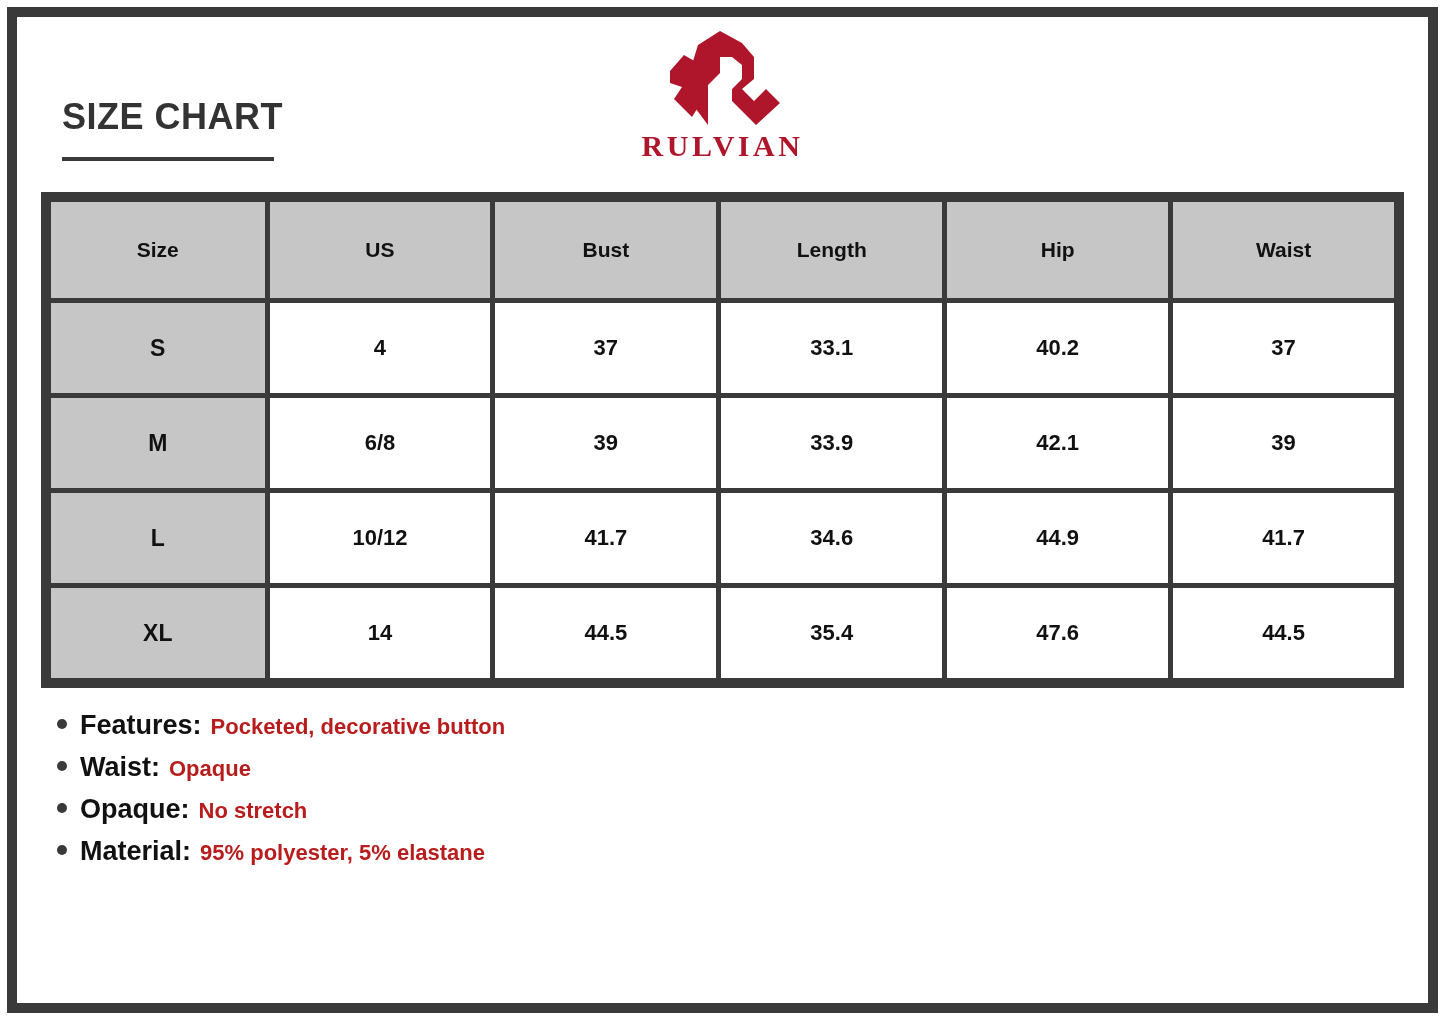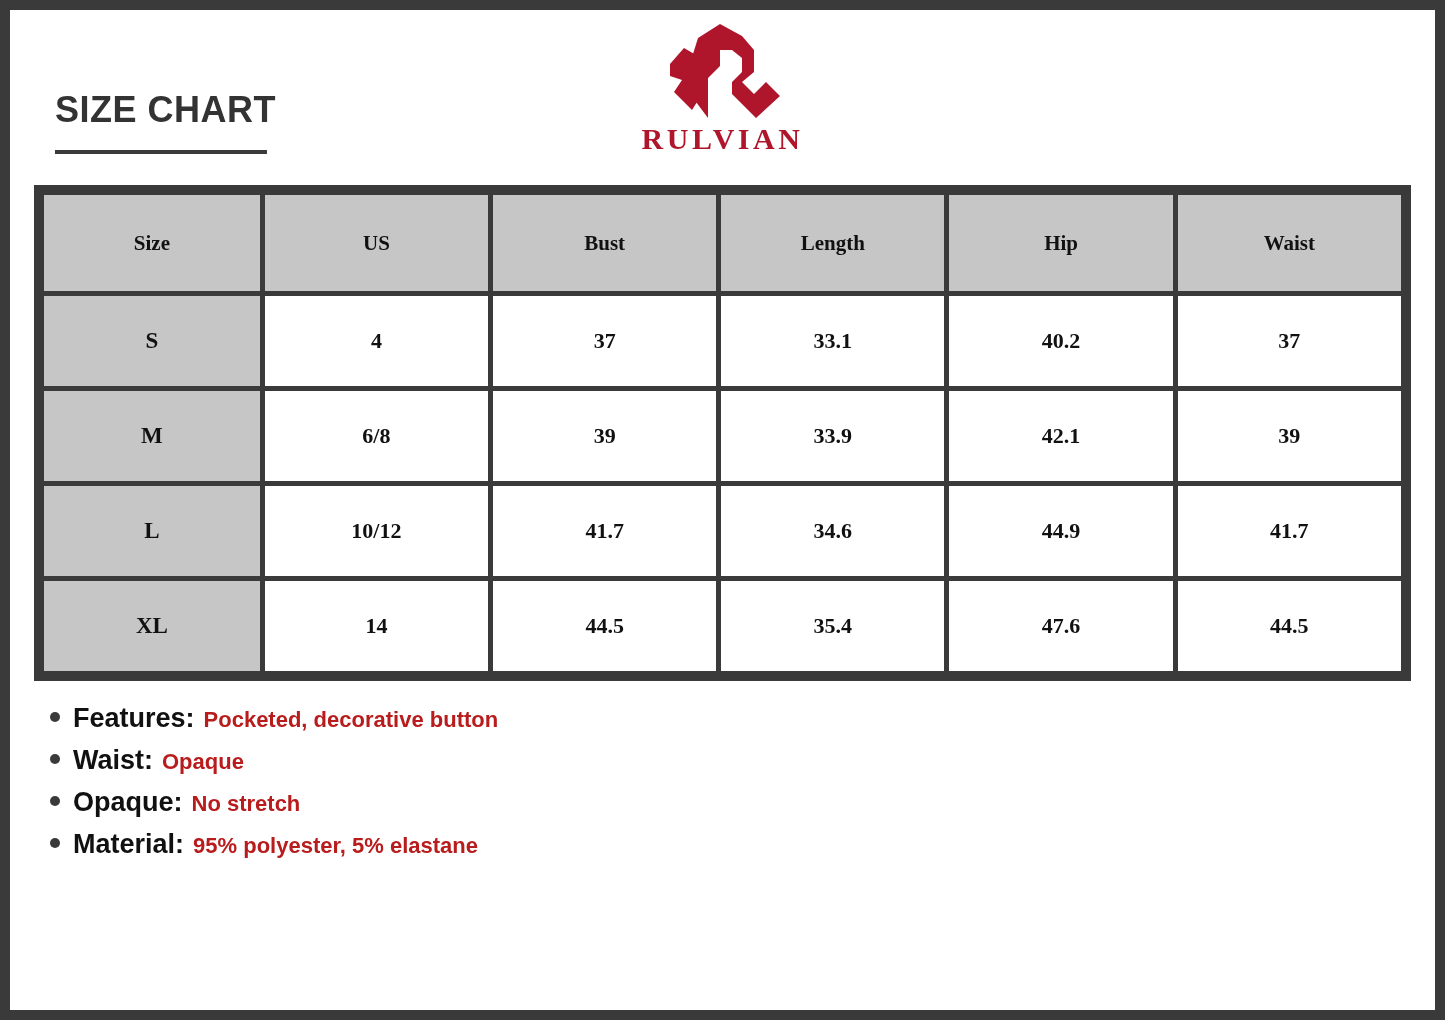--- a/index.html
+++ b/index.html
@@ -9,20 +9,21 @@
     height: 1020px;
     background: #ffffff;
     font-family: "Liberation Sans", sans-serif;
   }
 
   #page {
     position: relative;
     width: 1445px;
     height: 1020px;
     background: #ffffff;
+    padding: 7px;
   }
 
   
   .frame {
     position: relative;
     width: 100%;
     height: 100%;
     border: 10px solid #3a3a3a;
     background: #ffffff;
   }
@@ -81,21 +82,20 @@
     letter-spacing: 3.5px;
     color: #b0162b;
     line-height: 1;
   }
 
   
   .table-wrap {
     margin: 0 24px 0 24px;
     background: #ec4899;
     border: 5px solid #3a3a3a;
-    font-family: Liberation Serif, serif;
   }
 
   table.size-table {
     width: 100%;
     border-collapse: separate;
     border-spacing: 5px;
     background: #3a3a3a;
     table-layout: fixed;
   }
 

